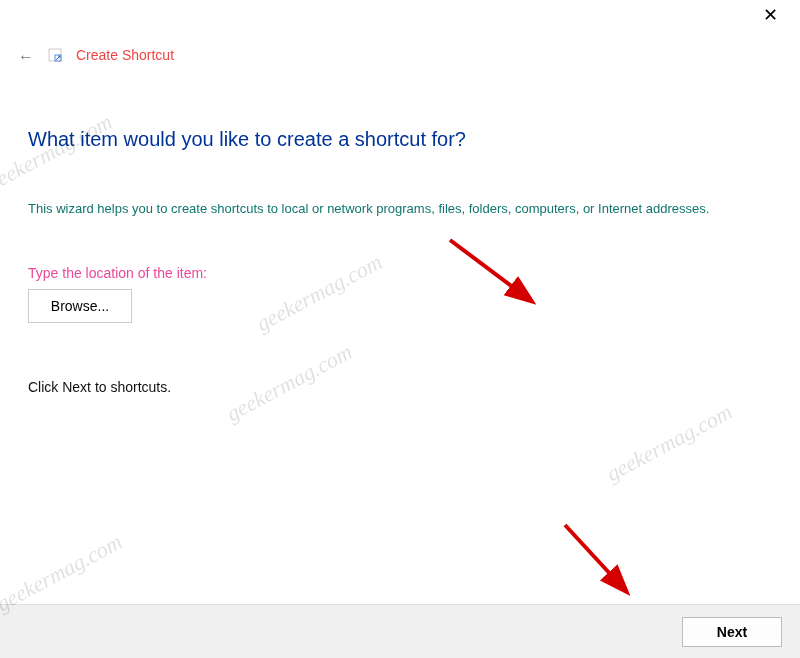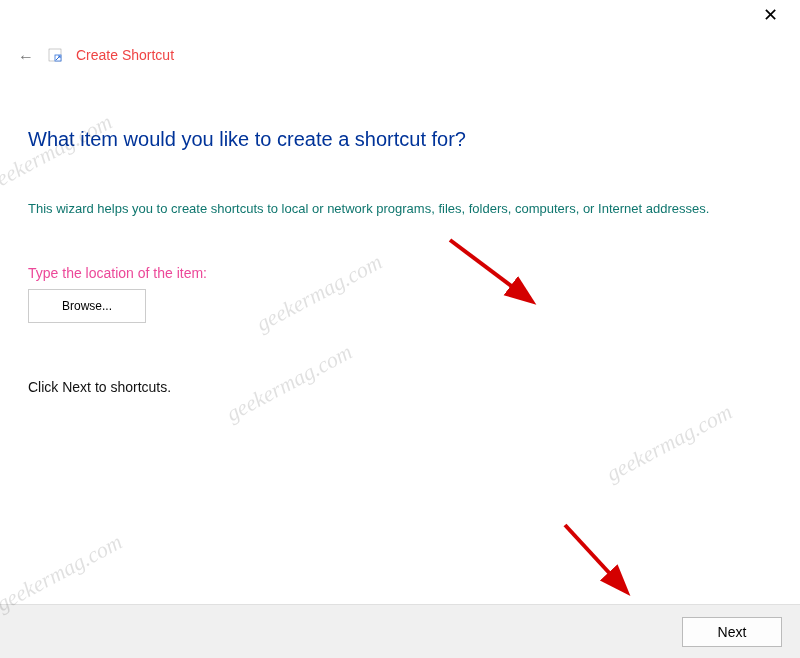--- a/index.html
+++ b/index.html
@@ -96,24 +96,24 @@
       border-bottom: 1.5px solid #003399;
       padding: 2px 4px;
       font-size: 13.5px;
       font-family: inherit;
       outline: none;
       color: #000;
       background: #fff;
     }
     .browse-btn {
       height: 34px;
-      width: 118px;
+      width: 104px;
       background: #fff;
       border: 1px solid #ccc;
-      font-size: 12px;
+      font-size: 14px;
       font-family: inherit;
       cursor: pointer;
     }
     .continue-text {
       margin-top: 56px;
       font-size: 14px;
       color: #111;
     }
     .footer {
       position: absolute;
@@ -130,20 +130,21 @@
       gap: 10px;
     }
     .footer-btn {
       height: 30px;
       width: 100px;
       background: #fdfdfd;
       border: 1px solid #bbb;
       font-size: 14px;
       font-family: inherit;
       cursor: pointer;
+      font-weight: bold;
     }
     .watermark {
       position: absolute;
       color: rgba(0,0,0,0.12);
       font-size: 22px;
       font-style: italic;
       transform: rotate(-28deg);
       pointer-events: none;
       white-space: nowrap;
       font-family: Georgia, serif;

